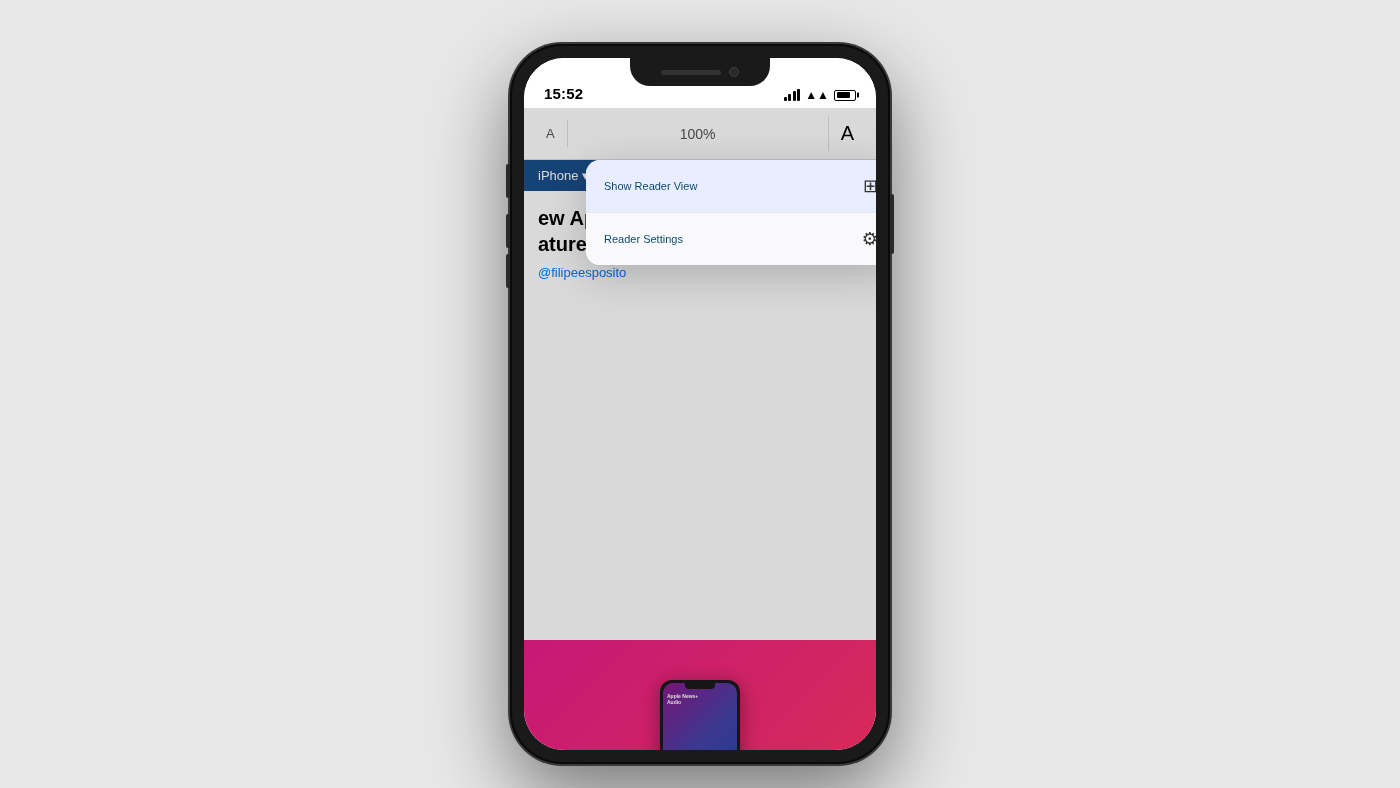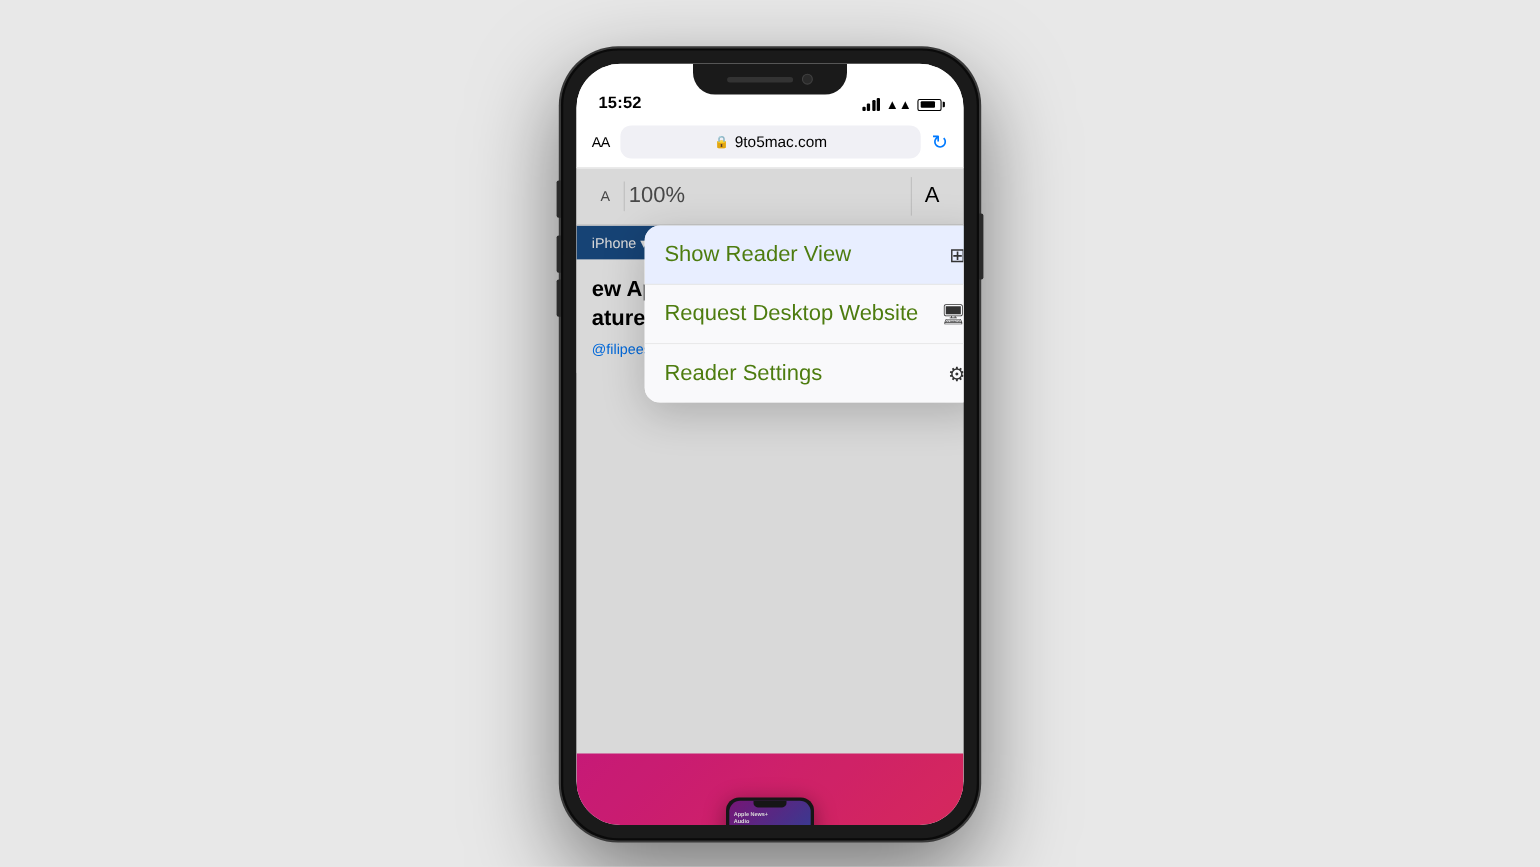--- a/index.html
+++ b/index.html
@@ -227,24 +227,24 @@
 
     .toolbar-a-small {
       font-size: 13px;
       color: #555;
       font-weight: 500;
       padding: 6px 12px;
       border-right: 1px solid #e0e0e0;
     }
 
     .toolbar-percent {
-      font-size: 20px;
+      font-size: 14px;
       color: #555;
       flex: 1;
-      text-align: left;
+      text-align: center;
     }
 
     .toolbar-a-large {
       font-size: 20px;
       color: #000;
       font-weight: 500;
       padding: 6px 12px;
       border-left: 1px solid #e0e0e0;
     }
 
@@ -274,22 +274,22 @@
 
     .menu-item:last-child {
       border-bottom: none;
     }
 
     .menu-item.highlighted {
       background: #e8eeff;
     }
 
     .menu-item-text {
-      font-size: 20px;
-      color: #4d7c0f;
+      font-size: 11px;
+      color: #0c4a6e;
       font-weight: 400;
     }
 
     .menu-item-icon {
       font-size: 18px;
       color: #333;
     }
 
     
     .website-content {
@@ -428,28 +428,20 @@
             <div class="signal-bar" style="height:10px;"></div>
             <div class="signal-bar" style="height:12px;"></div>
           </div>
           <span class="wifi-icon">▲▲</span>
           <div class="battery-icon">
             <div class="battery-fill"></div>
           </div>
         </div>
       </div>
 
-      <div class="address-bar">
-        <span class="aa-button">AA</span>
-        <div class="url-bar">
-          <span class="lock-icon">🔒</span>
-          <span class="url-text">9to5mac.com</span>
-        </div>
-        <span class="reload-btn">↻</span>
-      </div>
 
       <div class="screen-layout">
 
         <div class="website-content">
 
           <div class="toolbar-row">
             <span class="toolbar-a-small">A</span>
             <span class="toolbar-percent">100%</span>
             <span class="toolbar-a-large">A</span>
           </div>
@@ -483,24 +475,20 @@
         </div>
 
         <div class="overlay-bg"></div>
 
         <div class="dropdown-menu" style="top:52px;left:62px;">
           <div class="menu-item highlighted">
             <span class="menu-item-text">Show Reader View</span>
             <span class="menu-item-icon">⊞</span>
           </div>
           <div class="menu-item">
-            <span class="menu-item-text">Request Desktop Website</span>
-            <span class="menu-item-icon">🖥</span>
-          </div>
-          <div class="menu-item">
             <span class="menu-item-text">Reader Settings</span>
             <span class="menu-item-icon">⚙</span>
           </div>
         </div>
 
       </div>
     </div>
   </div>
 
 </div>

